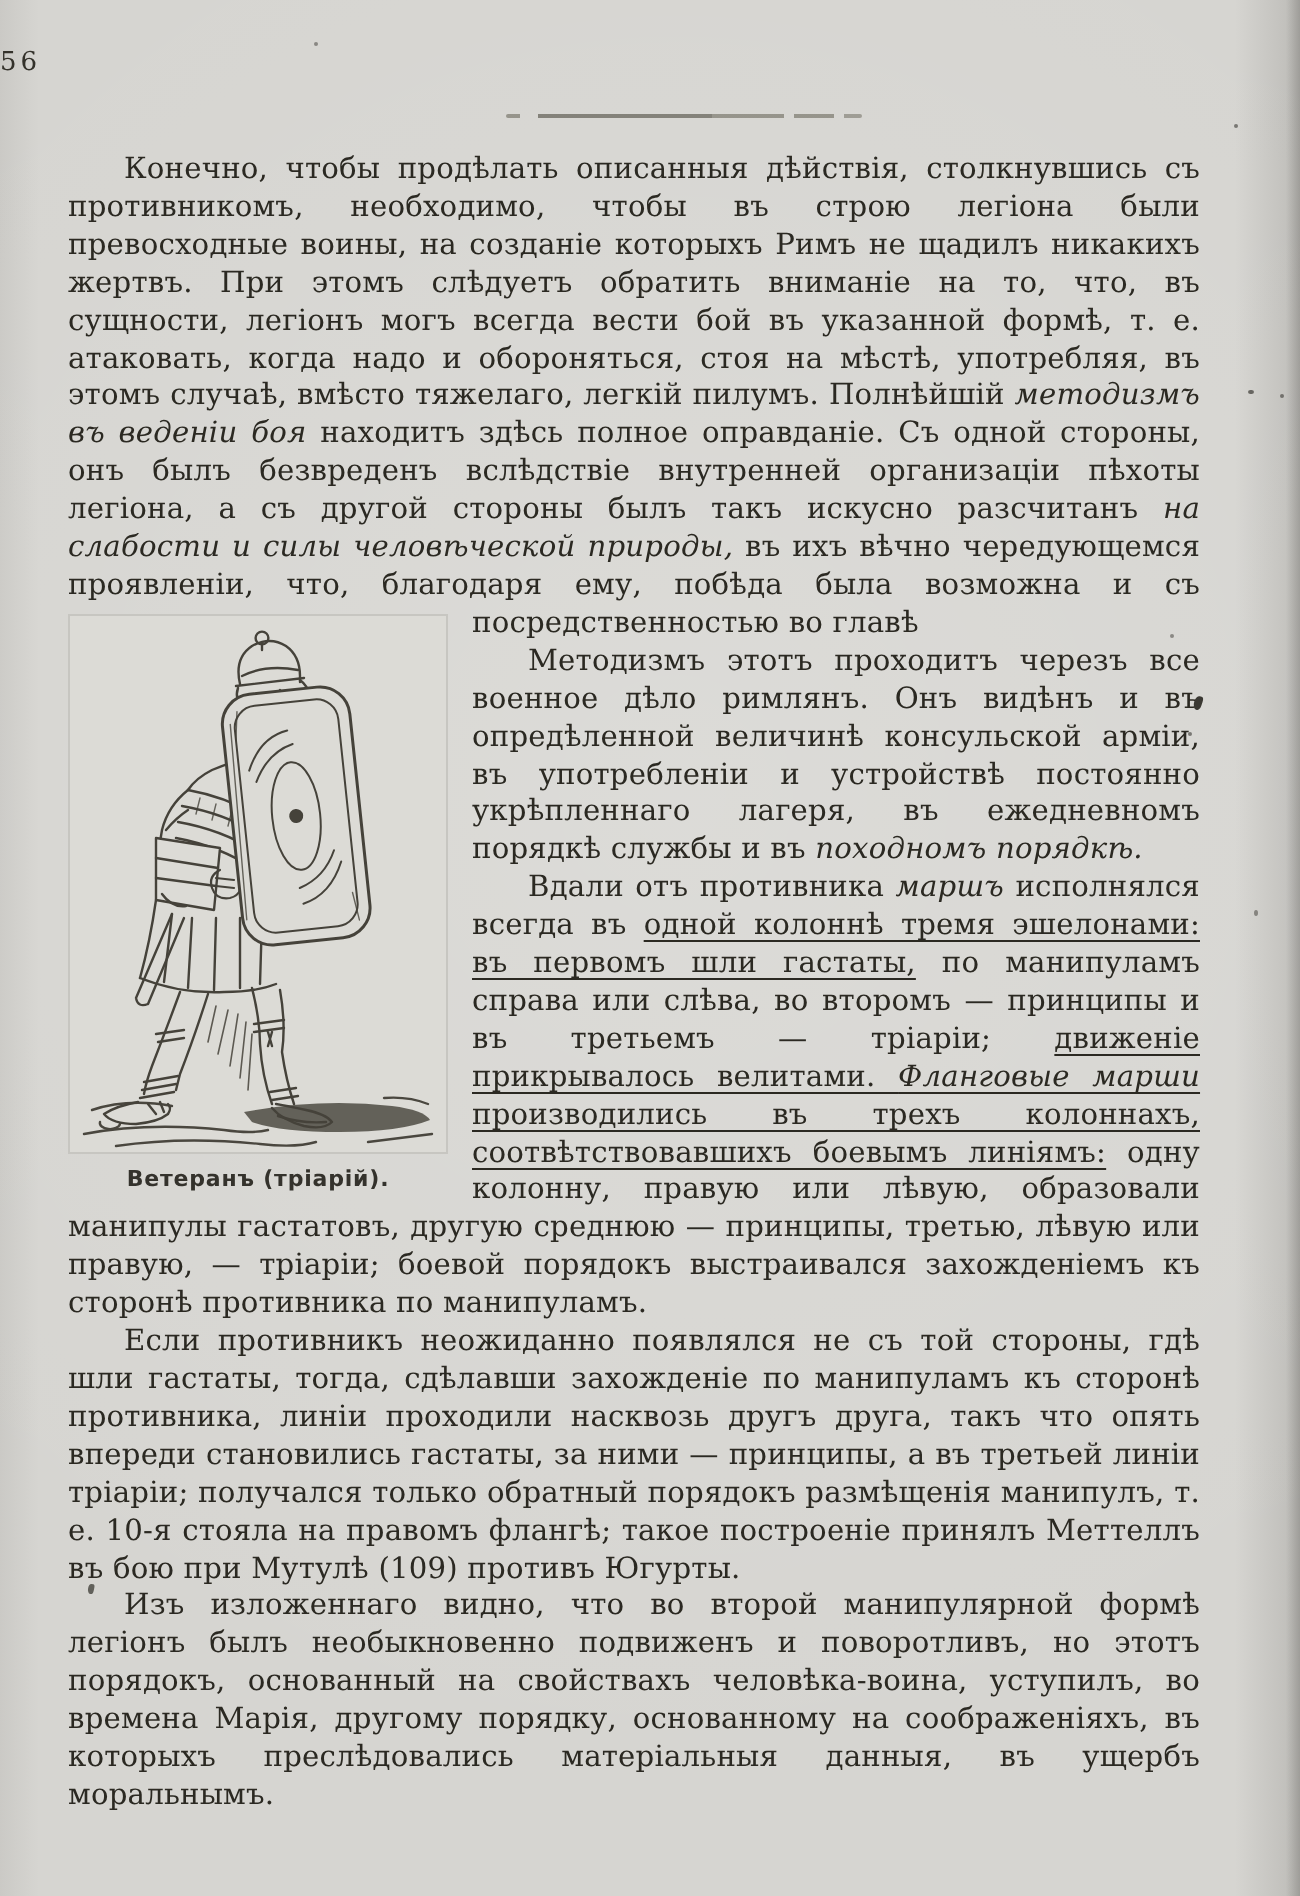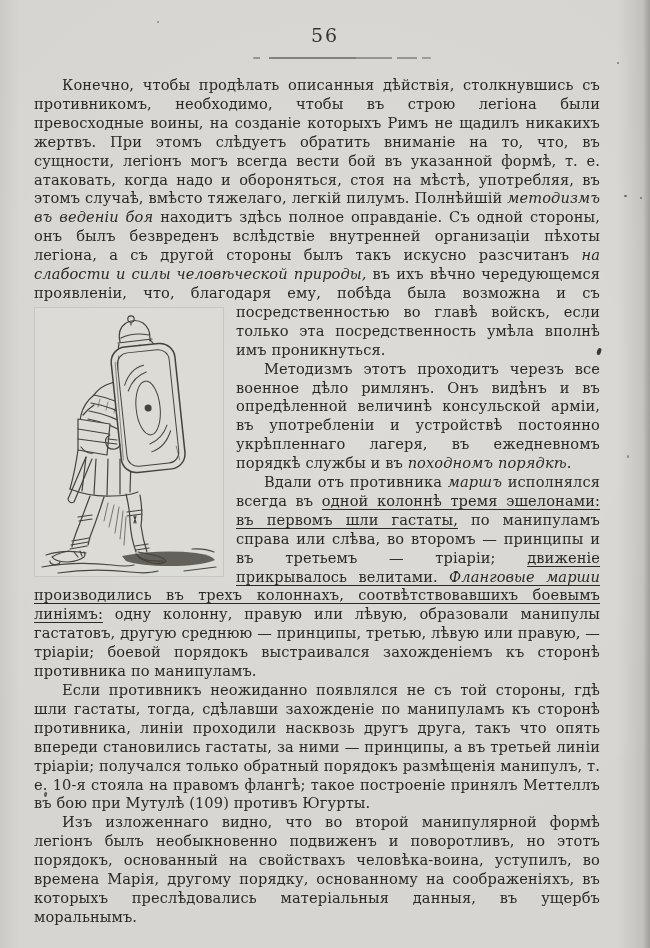--- a/index.html
+++ b/index.html
@@ -7,22 +7,22 @@
     position:relative;width:650px;height:948px;overflow:hidden;
     background-color:#d6d5d1;
     background-image:
       radial-gradient(ellipse 120% 85% at 52% 42%, rgba(255,255,255,.15), rgba(255,255,255,0) 62%),
       radial-gradient(ellipse 150% 130% at 50% 50%, rgba(0,0,0,0) 68%, rgba(58,56,52,.14) 100%),
       linear-gradient(90deg, rgba(70,68,64,.08), rgba(70,68,64,0) 3%, rgba(70,68,64,0) 95%, rgba(70,68,64,.18));
     font-family:"DejaVu Serif", serif;
     color:#2b2922;
   }
   .pageno{
-    position:absolute;top:24px;left:0;right:0;text-align:center;
-    font-size:19px;letter-spacing:2px;color:#34322b;
+    position:absolute;top:24px;left:0;right:0;
+    font-size:13px;letter-spacing:2px;color:#34322b;
   }
   .head-rule{
     position:absolute;top:57px;left:253px;width:178px;height:2px;
     background:linear-gradient(90deg,
       #8b897f 0 4%, rgba(0,0,0,0) 4% 9%,
       #75736a 9% 58%, #8b897f 58% 78%, rgba(0,0,0,0) 78% 81%,
       #8b897f 81% 92%, rgba(0,0,0,0) 92% 95%, #95938a 95% 100%);
     opacity:.85;border-radius:1px;
   }
   .text-block{
@@ -149,21 +149,22 @@
           <g stroke-width="0.7" opacity="0.8" fill="none">
             <path d="M86 52 L84 150 M90 46 L88 60 M138 142 L140 156"></path>
           </g>
         </g>
 
         <g stroke="#45423a" fill="none" stroke-width="1.1" stroke-linecap="round">
           <path d="M76 128 q-6 3 -4 9 q2 6 9 5 q4 -1 5 -4"></path>
           <path d="M74 132 l9 1 M74 136 l9 1"></path>
         </g>
       </svg>
-        </span><span>войскъ, если только эта посредственность умѣла вполнѣ имъ проникнуться.</span></p>
+          <span class="figcap">Ветеранъ (тріарій).</span>
+        </span></p>
 
     <p class="para"><span>Методизмъ этотъ проходитъ черезъ все военное дѣло римлянъ. Онъ видѣнъ и въ опредѣленной величинѣ консульской арміи, въ употребленіи и устройствѣ постоянно укрѣпленнаго лагеря, въ ежедневномъ порядкѣ службы и въ </span><span class="i">походномъ порядкѣ.</span></p>
 
     <p class="para"><span>Вдали отъ противника </span><span class="i">маршъ</span><span> исполнялся всегда въ </span><span class="u">одной колоннѣ тремя эшелонами: въ первомъ шли гастаты,</span><span> по манипуламъ справа или слѣва, во второмъ — принципы и въ третьемъ — тріаріи; </span><span class="u">движеніе прикрывалось велитами. </span><span class="i u">Фланговые марши</span><span class="u"> производились въ трехъ колоннахъ, соотвѣтствовавшихъ боевымъ линіямъ:</span><span> одну колонну, правую или лѣвую, образовали манипулы гастатовъ, другую среднюю — принципы, третью, лѣвую или правую, — тріаріи; боевой порядокъ выстраивался захожденіемъ къ сторонѣ противника по манипуламъ.</span></p>
 
     <p class="para"><span>Если противникъ неожиданно появлялся не съ той стороны, гдѣ шли гастаты, тогда, сдѣлавши захожденіе по манипуламъ къ сторонѣ противника, линіи проходили насквозь другъ друга, такъ что опять впереди становились гастаты, за ними — принципы, а въ третьей линіи тріаріи; получался только обратный порядокъ размѣщенія манипулъ, т. е. 10-я стояла на правомъ флангѣ; такое построеніе принялъ Меттеллъ въ бою при Мутулѣ (109) противъ Югурты.</span></p>
 
     <p class="para"><span>Изъ изложеннаго видно, что во второй манипулярной формѣ легіонъ былъ необыкновенно подвиженъ и поворотливъ, но этотъ порядокъ, основанный на свойствахъ человѣка-воина, уступилъ, во времена Марія, другому порядку, основанному на соображеніяхъ, въ которыхъ преслѣдовались матеріальныя данныя, въ ущербъ моральнымъ.</span></p>
 
   </div>

